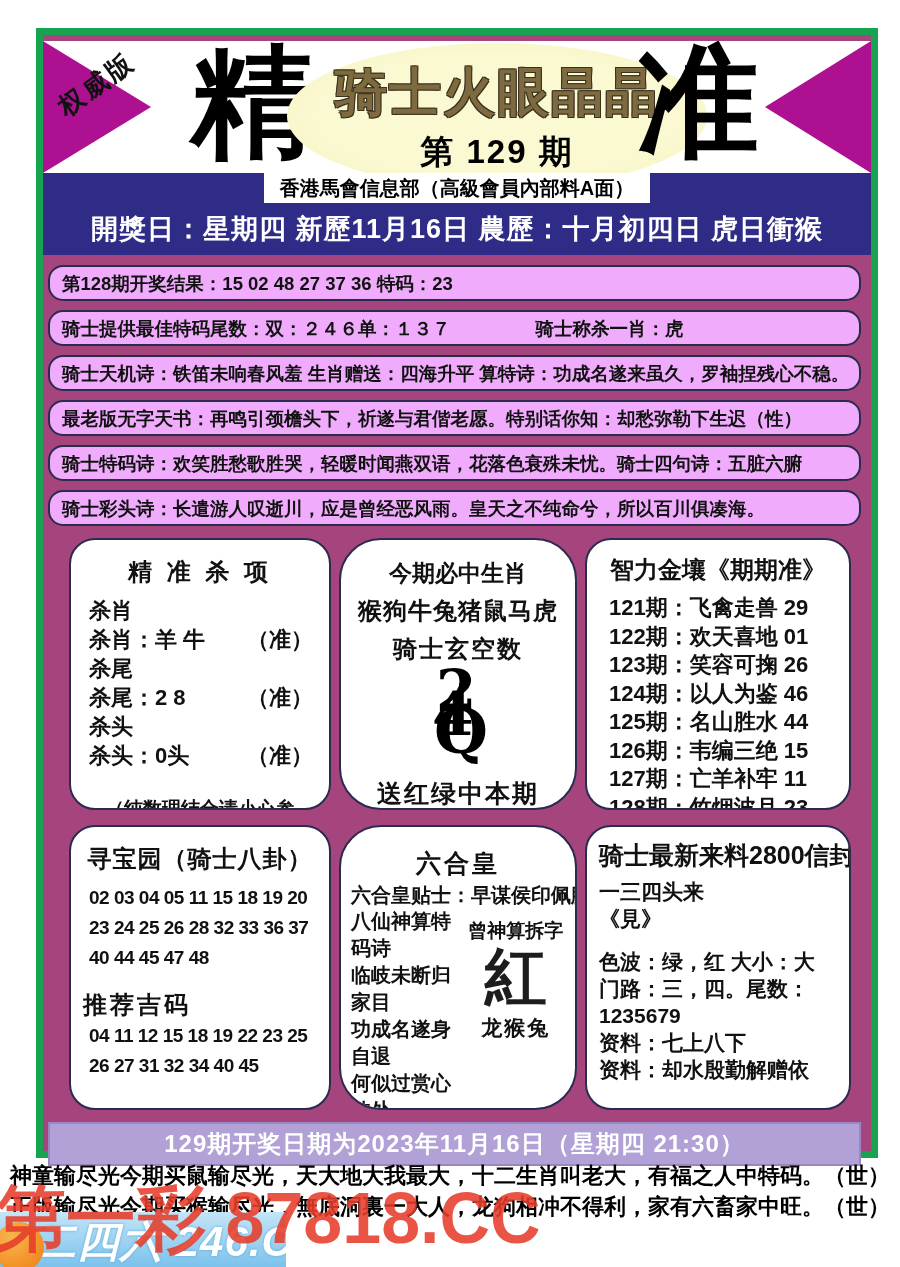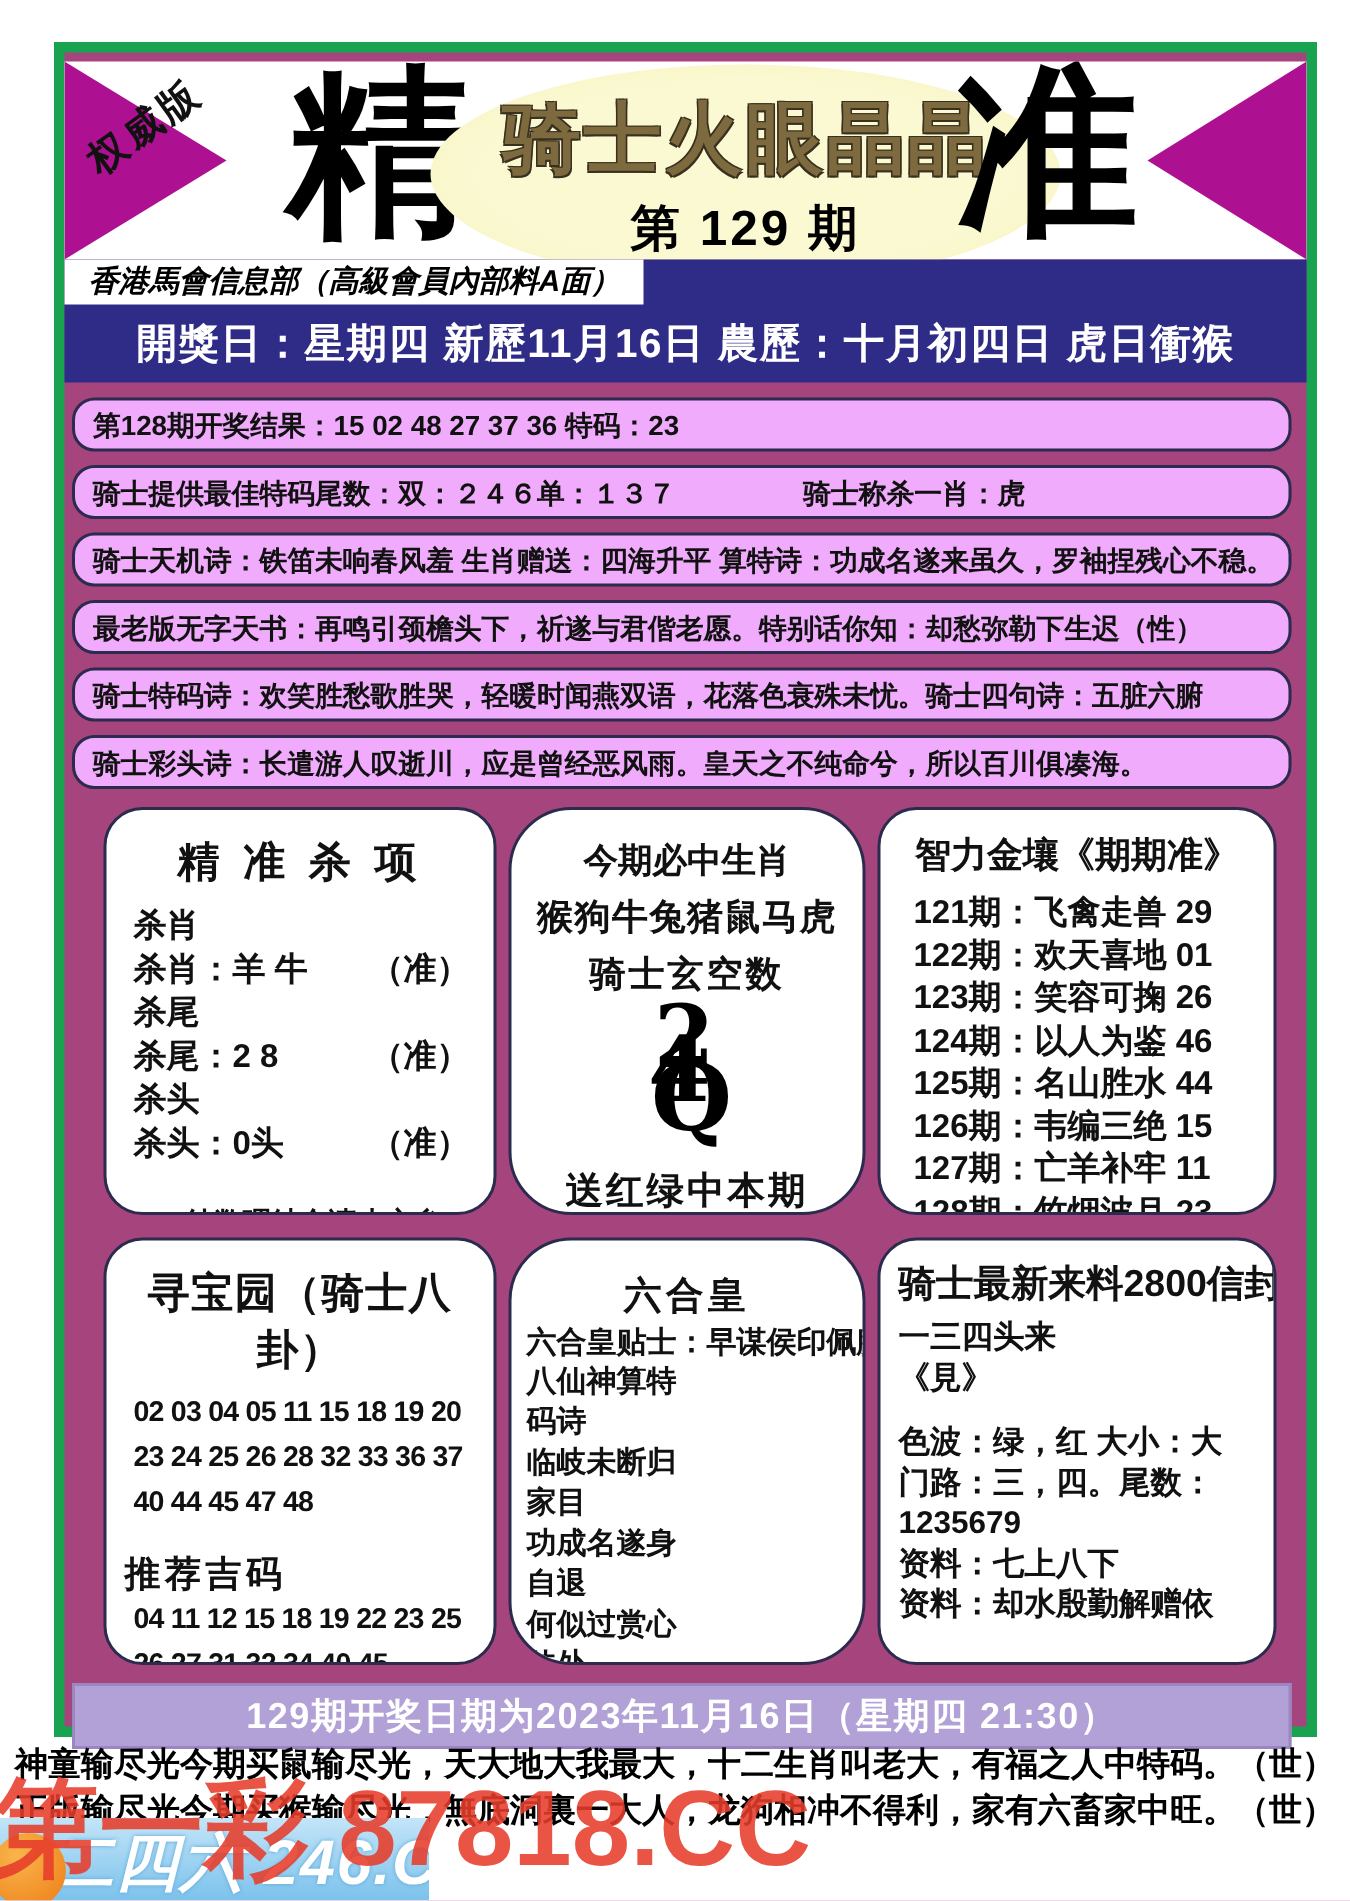--- a/index.html
+++ b/index.html
@@ -23,61 +23,61 @@
   .big-left{left:148px;}
   .big-right{right:112px;}
   .ellipse{position:absolute;left:244px;top:2px;width:420px;height:146px;border-radius:50%;
            background:radial-gradient(ellipse at center,#fbf9d2 60%,#f4f0b8 100%);
            display:flex;flex-direction:column;align-items:center;justify-content:center;}
   .main-title{font-size:52px;color:#7d6a3e;letter-spacing:2px;
               text-shadow:1px 1px 0 #3a3020,-1px -1px 0 #3a3020,1px -1px 0 #3a3020,-1px 1px 0 #3a3020;}
   .issue{font-size:33px;color:#000;margin-top:2px;letter-spacing:2px;}
   
   .banner{background:#2f2c87;height:82px;position:relative;}
-  .subtitle-strip{display:flex;justify-content:flex-start;font-style:italic;}
+  .subtitle-strip{display:flex;justify-content:center;}
   .subtitle{background:#fff;color:#000;font-size:20px;padding:2px 16px;line-height:26px;}
   .draw-line{color:#fff;font-size:27px;text-align:center;line-height:52px;letter-spacing:1px;}
   
   .rows{padding:10px 10px 0 5px;}
   .info-row{background:#f0abfc;border:2px solid #2b2b4e;border-radius:15px;height:32px;
             margin-bottom:9px;display:flex;align-items:center;padding:0 12px;
             font-size:18.5px;white-space:nowrap;overflow:hidden;}
   .info-row .right-part{margin-left:85px;}
   
   .grid{display:flex;padding:3px 20px 0 26px;gap:8px;}
   .grid.second{margin-top:12px;}
   .box{background:#fff;border:2px solid #2b2b4e;overflow:hidden;}
   .bA{height:268px;}
   .bB{height:281px;}
   .w1{width:258px;border-radius:26px;}
   .w2{width:234px;border-radius:42px;}
   .w3{width:262px;border-radius:26px;}
   .box .c{padding:10px 12px;}
-  .box-title{text-align:center;font-size:28px;letter-spacing:4px;margin:6px 0 8px 0;}
+  .box-title{text-align:center;font-size:24px;letter-spacing:4px;margin:6px 0 8px 0;}
   .kill-row{display:flex;font-size:22px;line-height:29px;padding-left:6px;}
   .kill-row .mk{margin-left:auto;padding-right:4px;}
   .kill-footer{font-size:19px;text-align:center;margin-top:26px;}
   .center-line{text-align:center;}
   .zline1{font-size:23px;margin-top:8px;}
   .zline2{font-size:24px;margin-top:6px;letter-spacing:1px;}
   .zline3{font-size:24px;margin-top:6px;letter-spacing:2px;}
   .mystic{position:relative;height:108px;}
   .mystic span{position:absolute;left:50%;font-family:"DejaVu Serif","Liberation Serif",serif;
                font-weight:bold;color:#000;}
   .d1{top:-8px;margin-left:-22px;font-size:58px;}
   .d2{top:14px;margin-left:-26px;font-size:60px;}
   .d3{top:30px;margin-left:-24px;font-size:62px;}
   .zfooter{font-size:25px;margin-top:4px;letter-spacing:2px;}
   .golden-title{font-size:24px;text-align:center;letter-spacing:0;margin:4px 0 8px 0;}
   .golden-entry{font-size:22px;line-height:28.5px;padding-left:10px;white-space:nowrap;}
   .nums{font-size:19px;line-height:30px;padding-left:6px;white-space:nowrap;letter-spacing:-0.5px;}
   .treasure-sub{text-align:left;font-size:24px;letter-spacing:3px;margin-top:16px;}
   .king-title{text-align:center;font-size:25px;letter-spacing:3px;margin:14px 0 2px 0;}
   .king-tip{font-size:20px;line-height:26px;white-space:nowrap;}
-  .king-cols{display:flex;flex-direction:column;}
+  .king-cols{display:flex;}
   .king-left{width:54%;}
   .king-right{width:46%;text-align:center;}
   .poem-title{font-size:20px;line-height:27px;}
   .poem-line{font-size:20px;line-height:27px;}
   .split-title{font-size:19px;margin-top:10px;}
   .split-char{font-size:62px;line-height:66px;color:#1d1d1d;}
   .split-zo{font-size:21px;margin-top:4px;letter-spacing:2px;}
   .mail-title{font-size:25px;margin:2px 0 6px 0;white-space:nowrap;}
   .mail-line{font-size:21px;line-height:27px;}
   .mail-gap{height:16px;}

